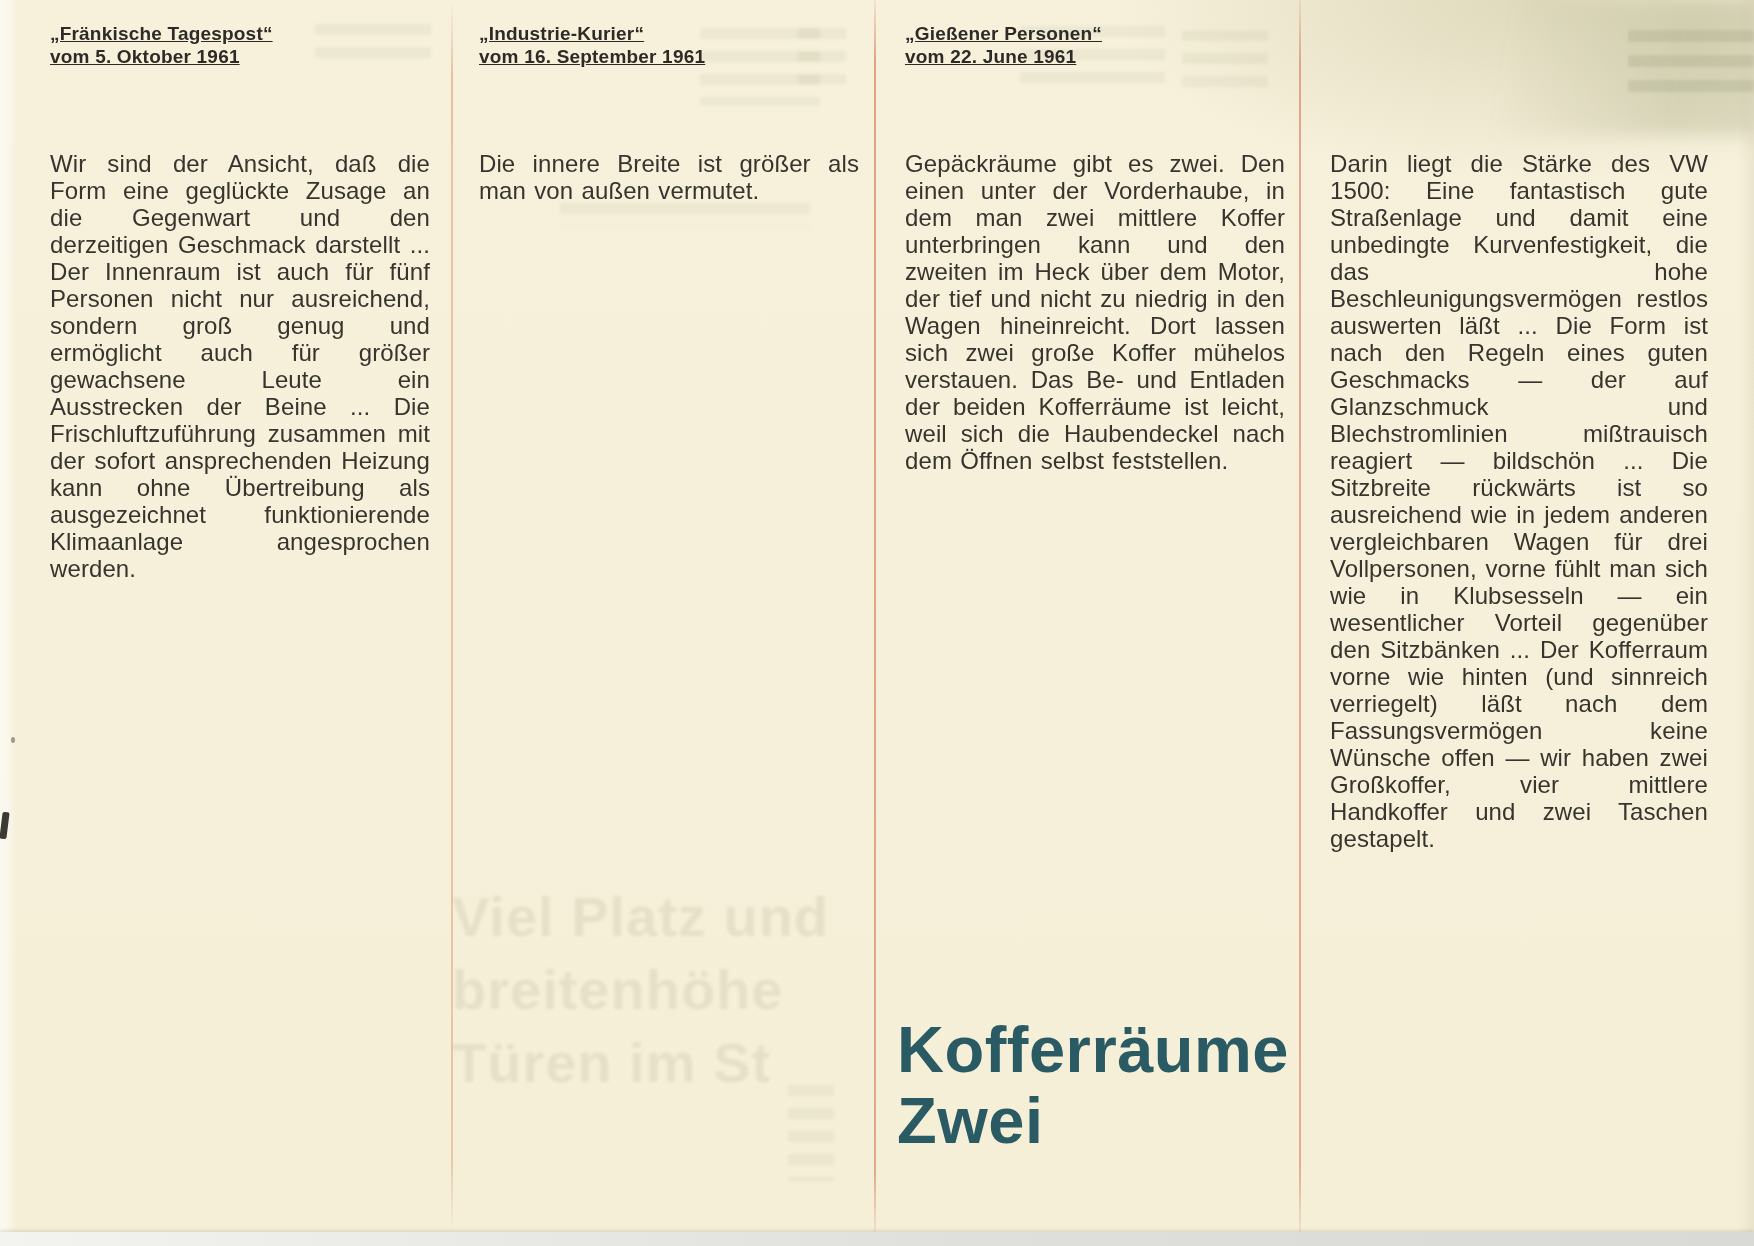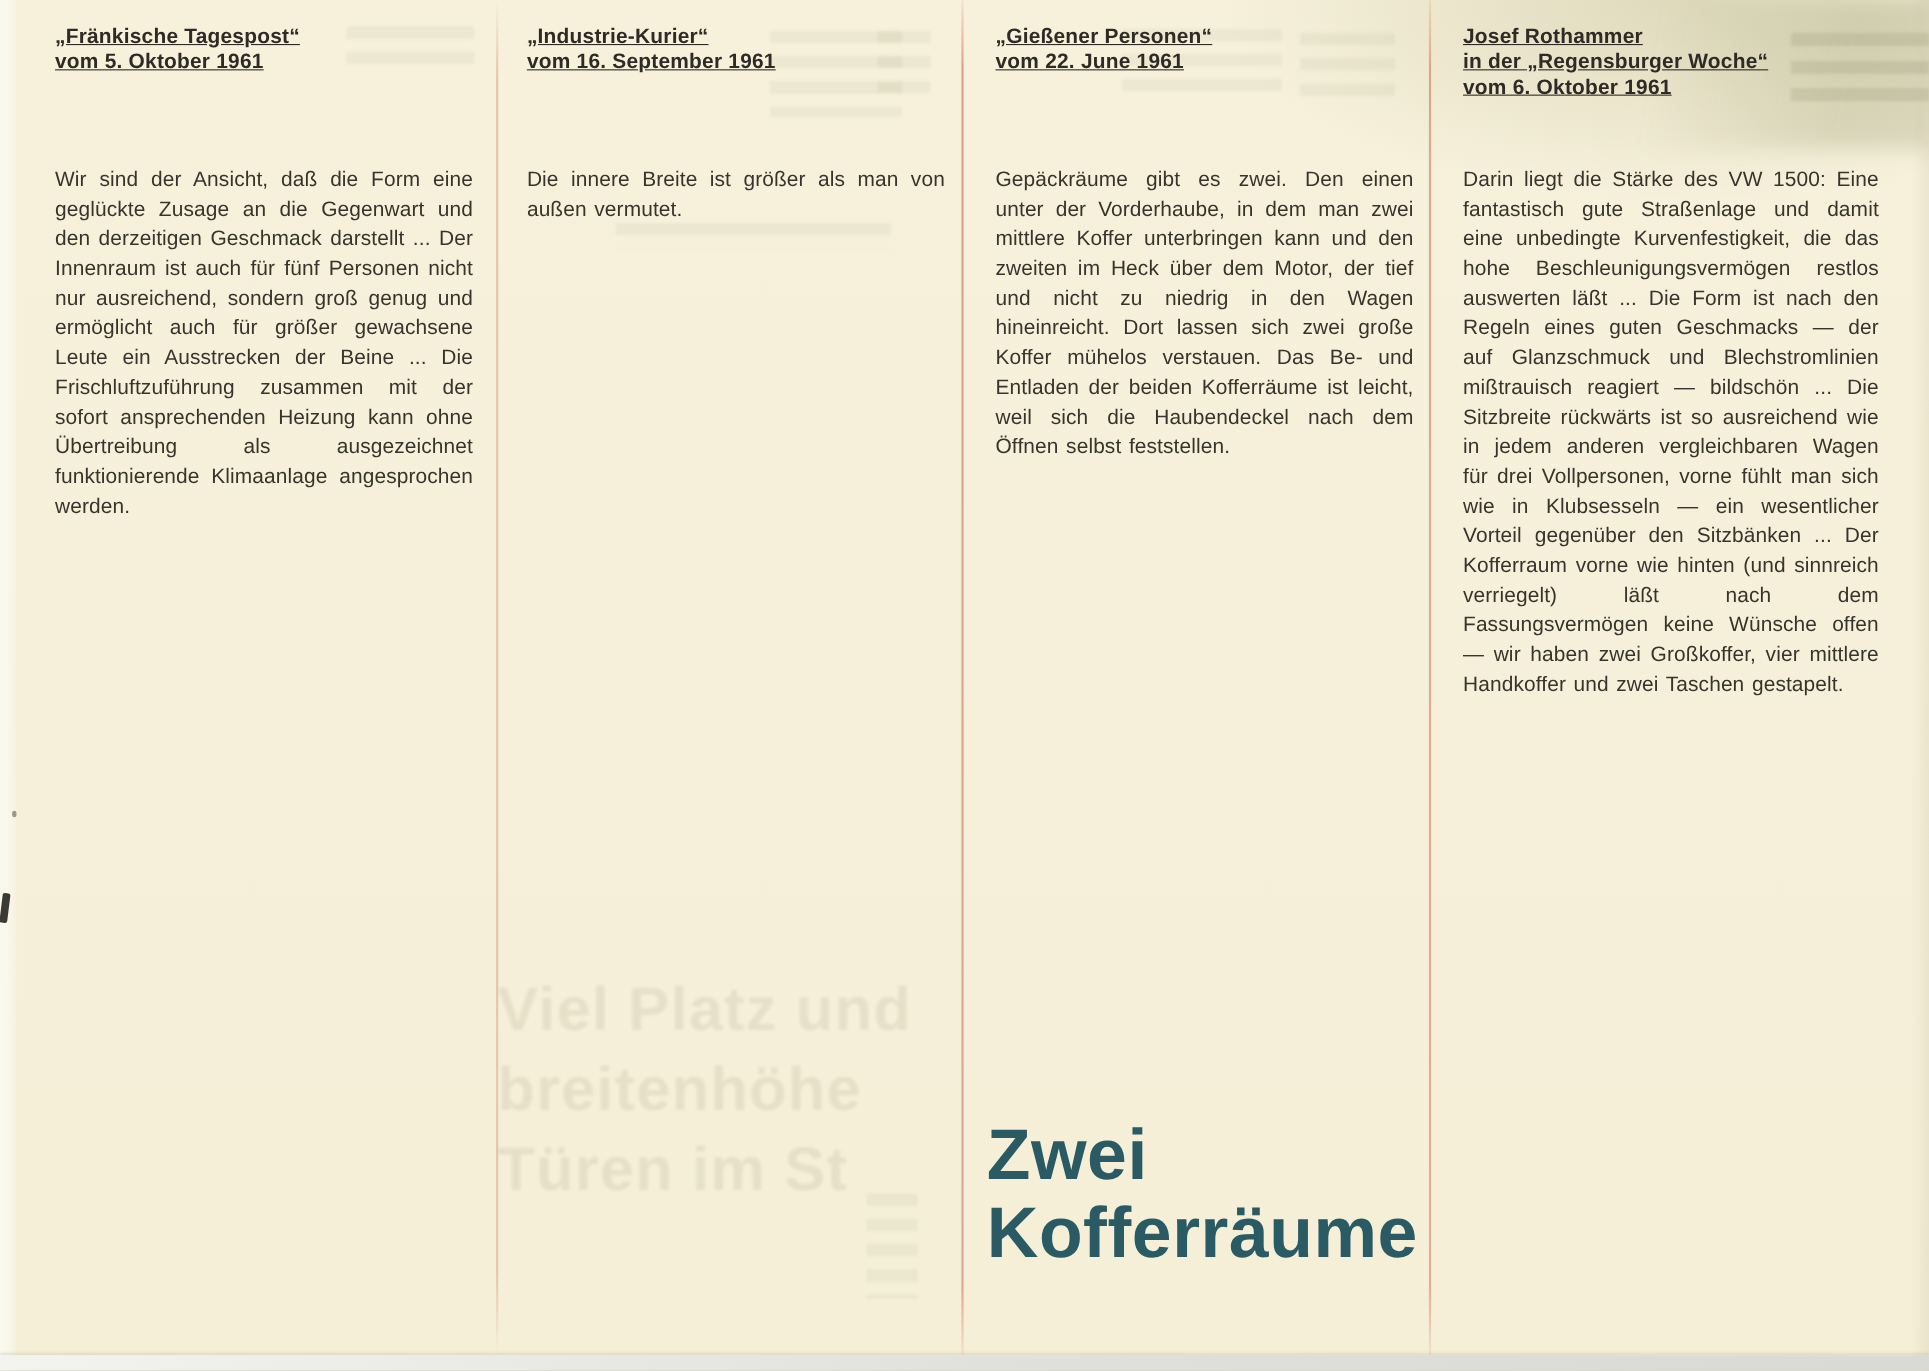--- a/index.html
+++ b/index.html
@@ -12,21 +12,21 @@
       linear-gradient(to right, rgba(255,255,255,0.65), rgba(255,255,255,0) 16px),
       linear-gradient(#f7f1dc,#f5efd8);
   }
   
   .fold{position:absolute;top:0;bottom:14px;width:2px;}
   .fold.f1{left:451px;background:linear-gradient(to bottom,rgba(203,118,84,0),rgba(203,118,84,0.38) 6%,rgba(203,118,84,0.34) 94%,rgba(203,118,84,0));}
   .fold.f2{left:874px;background:linear-gradient(to bottom,rgba(205,110,78,0.1),rgba(205,110,78,0.60) 5%,rgba(205,110,78,0.55) 95%,rgba(205,110,78,0.1));}
   .fold.f3{left:1299px;background:linear-gradient(to bottom,rgba(205,110,78,0.1),rgba(205,110,78,0.55) 5%,rgba(205,110,78,0.50) 95%,rgba(205,110,78,0.1));}
   
   .col-header{position:absolute;top:22px;width:380px;font-weight:bold;font-size:19px;line-height:23px;color:#2e2b26;letter-spacing:0.2px;text-decoration:underline;}
-  .col-body{position:absolute;top:150px;width:380px;font-size:19px;line-height:27px;color:#37342e;text-align:justify;word-spacing:1.5px;letter-spacing:0.1px;}
+  .col-body{position:absolute;top:150px;width:380px;font-size:24px;line-height:27px;color:#37342e;text-align:justify;word-spacing:1.5px;letter-spacing:0.1px;}
   .c1{left:50px;} .c2{left:479px;} .c3{left:905px;} .c4{left:1330px;width:378px;}
   
   .headline{position:absolute;left:897px;top:1014px;font-weight:bold;font-size:65px;line-height:71px;color:#2a5a63;letter-spacing:0.5px;white-space:nowrap;}
   .headline span{display:block;}
   
   .ghost-lines{position:absolute;filter:blur(1.6px);opacity:.5;border-radius:2px;
     background:repeating-linear-gradient(to bottom, rgba(138,143,106,0.20) 0 11px, rgba(0,0,0,0) 11px 23px);}
   .ghost-strong{opacity:.65;background:repeating-linear-gradient(to bottom, rgba(120,126,88,0.26) 0 12px, rgba(0,0,0,0) 12px 25px);}
   .ghost-headline{position:absolute;left:452px;top:880px;font-weight:bold;font-size:56px;line-height:73px;
     color:#8f8a6c;opacity:.15;filter:blur(1.4px);letter-spacing:1px;white-space:nowrap;}
@@ -75,30 +75,25 @@
     <div>vom 16. September 1961</div>
   </div>
   <div class="col-body c2">Die innere Breite ist größer als man von außen vermutet.</div>
 
   <div class="col-header c3">
     <div>„Gießener Personen“</div>
     <div>vom 22. June 1961</div>
   </div>
   <div class="col-body c3">Gepäckräume gibt es zwei. Den einen unter der Vorderhaube, in dem man zwei mittlere Koffer unterbringen kann und den zweiten im Heck über dem Motor, der tief und nicht zu niedrig in den Wagen hineinreicht. Dort lassen sich zwei große Koffer mühelos verstauen. Das Be- und Entladen der beiden Kofferräume ist leicht, weil sich die Haubendeckel nach dem Öffnen selbst feststellen.</div>
 
-  <div class="col-header c4">
-    <div>Josef Rothammer</div>
-    <div>in der „Regensburger Woche“</div>
-    <div>vom 6. Oktober 1961</div>
-  </div>
   <div class="col-body c4">Darin liegt die Stärke des VW 1500: Eine fantastisch gute Straßenlage und damit eine unbedingte Kurvenfestigkeit, die das hohe Beschleunigungsvermögen restlos auswerten läßt ... Die Form ist nach den Regeln eines guten Geschmacks — der auf Glanzschmuck und Blechstromlinien mißtrauisch reagiert — bildschön ... Die Sitzbreite rückwärts ist so ausreichend wie in jedem anderen vergleichbaren Wagen für drei Vollpersonen, vorne fühlt man sich wie in Klubsesseln — ein wesentlicher Vorteil gegenüber den Sitzbänken ... Der Kofferraum vorne wie hinten (und sinnreich verriegelt) läßt nach dem Fassungsvermögen keine Wünsche offen — wir haben zwei Großkoffer, vier mittlere Handkoffer und zwei Taschen gestapelt.</div>
 
   <div class="headline">
+    <span>Kofferräume</span>
     <span>Zwei</span>
-    <span>Kofferräume</span>
   </div>
 
   <div class="edge-left"></div>
   <div class="staple"></div>
   <div class="speck"></div>
   <div class="edge-bottom"></div>
 
 </div>
 
 </body></html>

